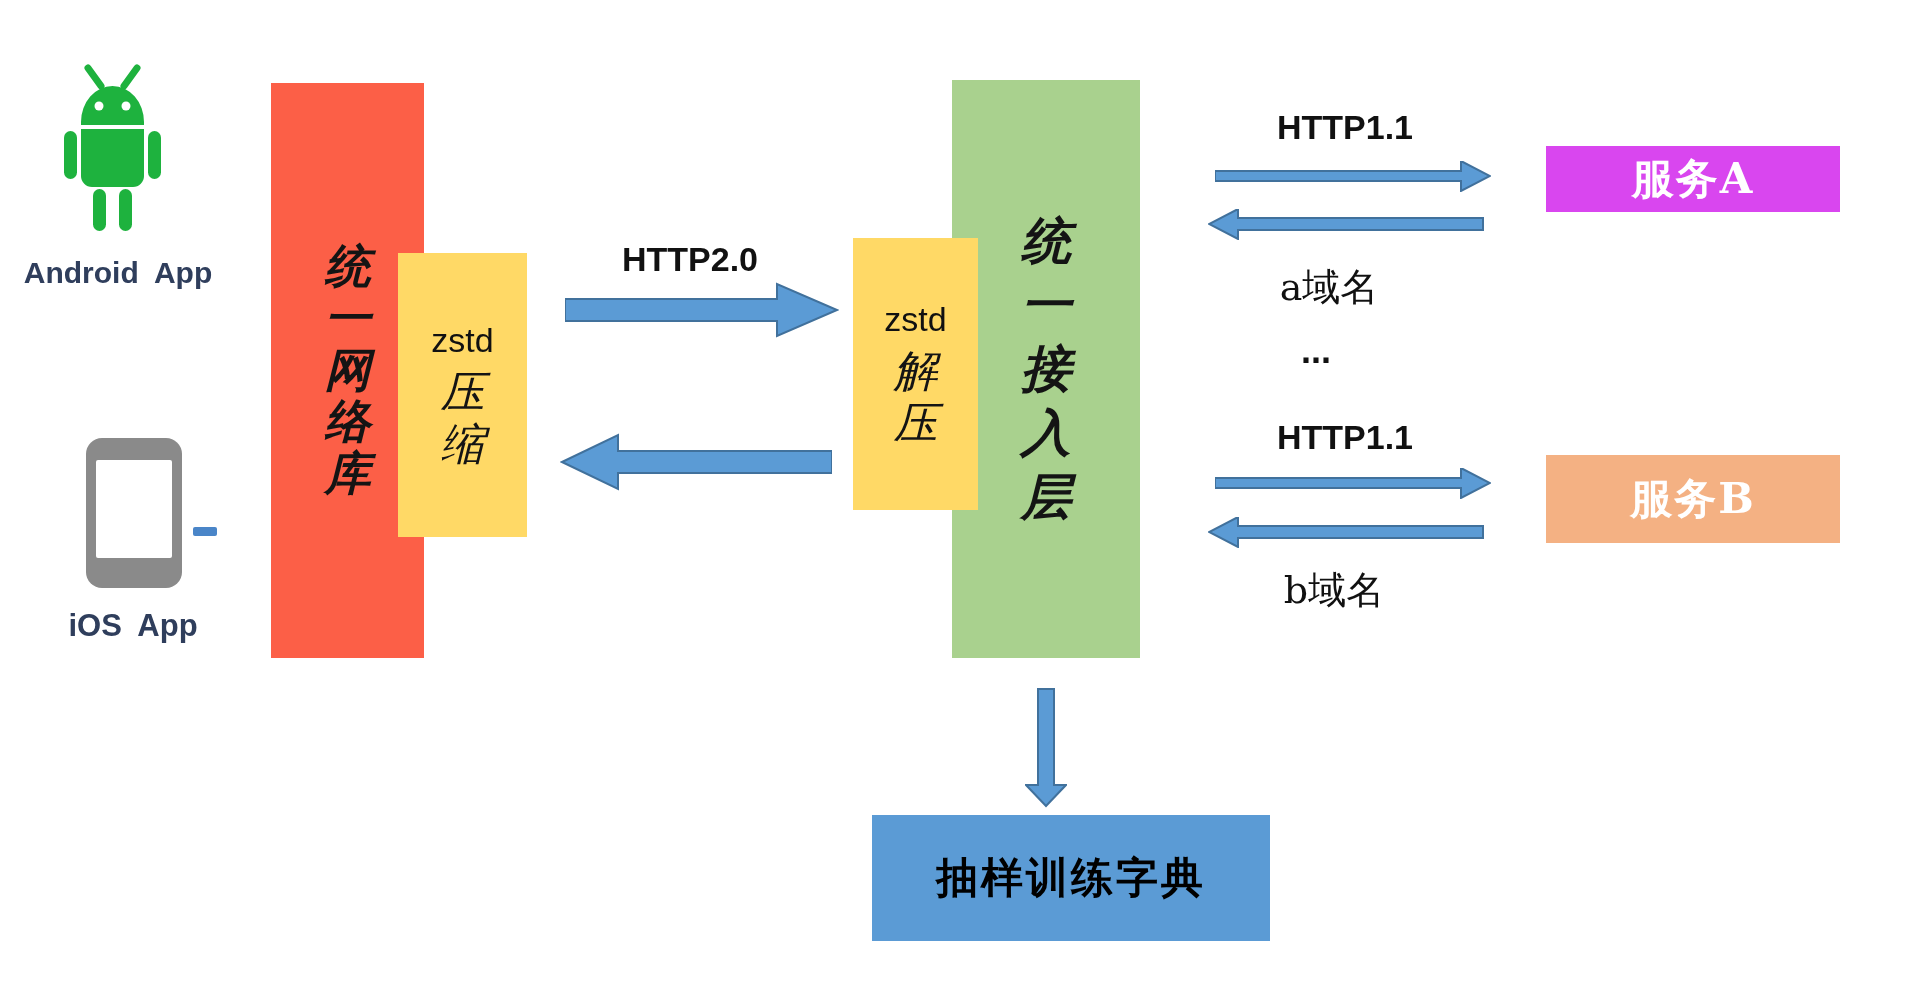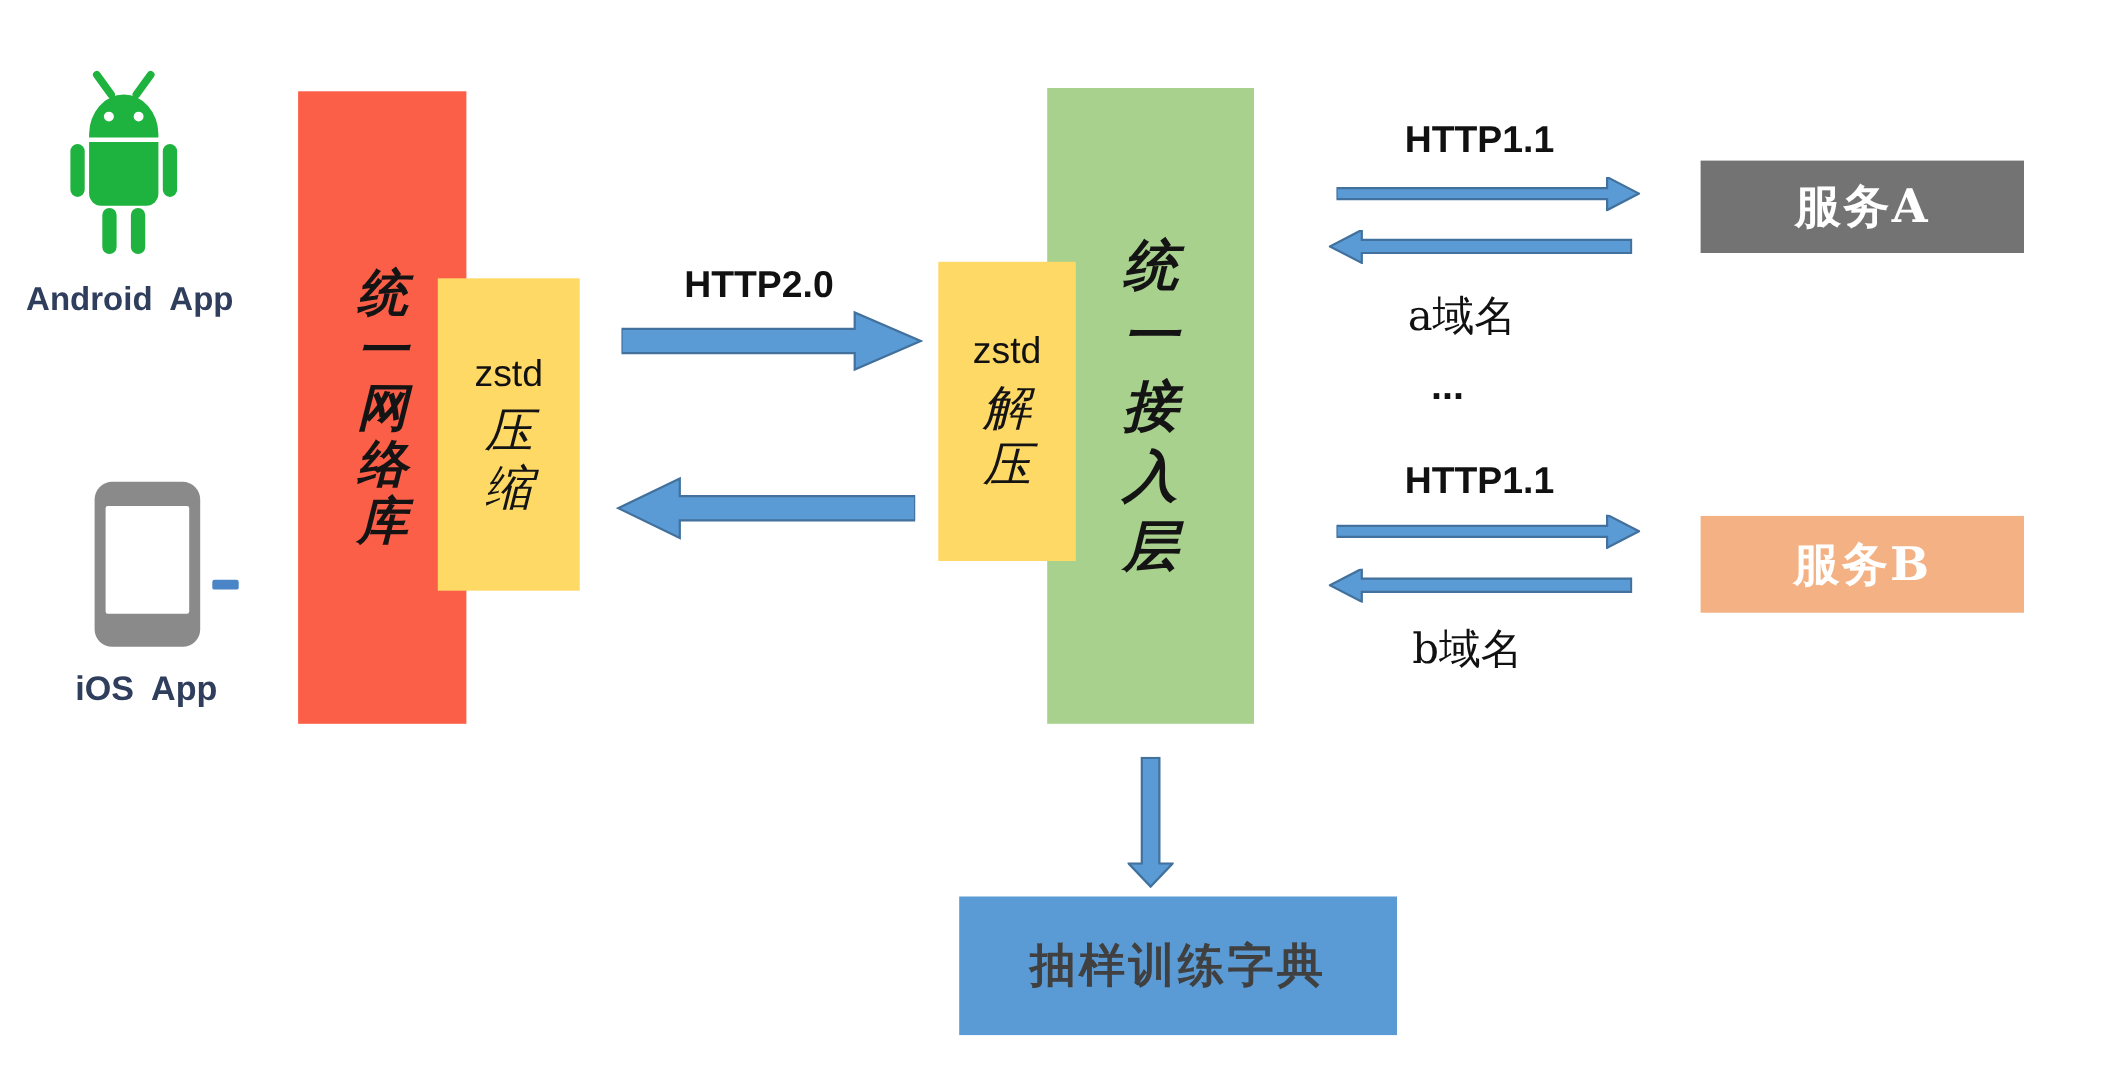--- a/index.html
+++ b/index.html
@@ -8,34 +8,34 @@
     font-family:"Liberation Sans",sans-serif;
   }
   .abs{position:absolute;}
   .box{position:absolute;display:flex;align-items:center;justify-content:center;}
 
   
   #box-red{left:271px;top:83px;width:153px;height:575px;background:#fc5f47;z-index:1;}
   #box-green{left:952px;top:80px;width:188px;height:578px;background:#a9d18e;z-index:1;box-sizing:border-box;}
   #box-yellow1{left:398px;top:253px;width:129px;height:284px;background:#ffd966;z-index:2;flex-direction:column;}
   #box-yellow2{left:853px;top:238px;width:125px;height:272px;background:#ffd966;z-index:2;flex-direction:column;}
-  #box-serviceA{left:1546px;top:146px;width:294px;height:84px;background:#737373;z-index:2;}
-  #box-serviceB{left:1546px;top:455px;width:294px;height:88px;background:#f4b183;z-index:2;margin-top:14px;}
+  #box-serviceA{left:1546px;top:146px;width:294px;height:66px;background:#d946ef;z-index:2;}
+  #box-serviceB{left:1546px;top:455px;width:294px;height:88px;background:#f4b183;z-index:2;}
   #box-dict{left:872px;top:815px;width:398px;height:126px;background:#5b9bd5;z-index:2;}
 
   
   .v-stack{width:1.05em;word-break:break-all;line-break:anywhere;text-align:center;
            font-family:"DejaVu Serif","Liberation Serif",serif;color:#141414;font-style:italic;}
   #box-red .v-stack{font-size:46px;line-height:1.13;font-weight:700;}
   #box-green .v-stack{font-size:50px;line-height:1.28;font-weight:700;}
   .zstd-title{font-size:34px;color:#111;font-family:"Liberation Sans",sans-serif;margin-bottom:6px;}
   .zstd-sub{font-size:44px;line-height:1.18;font-weight:400;}
   .service-label{font-size:42px;font-weight:700;color:#ffffff;
                  font-family:"DejaVu Serif","Liberation Serif",serif;letter-spacing:2px;}
-  .dict-label{font-size:42px;font-weight:700;color:#404040;letter-spacing:3px;
+  .dict-label{font-size:42px;font-weight:700;color:#000000;letter-spacing:3px;
               font-family:"DejaVu Serif","Liberation Serif",serif;}
   .proto-label{position:absolute;width:200px;text-align:center;font-size:34px;font-weight:600;
                color:#111;z-index:3;font-family:"Liberation Sans",sans-serif;}
   .domain-label{position:absolute;text-align:center;font-size:38px;color:#111;z-index:3;
                 font-family:"DejaVu Serif","Liberation Serif",serif;}
   .dots-label{position:absolute;text-align:center;font-size:36px;font-weight:700;color:#111;z-index:3;}
   .client-label{position:absolute;text-align:center;font-size:30px;font-weight:600;
                 color:#2f3e5c;word-spacing:8px;z-index:2;}
 
   

